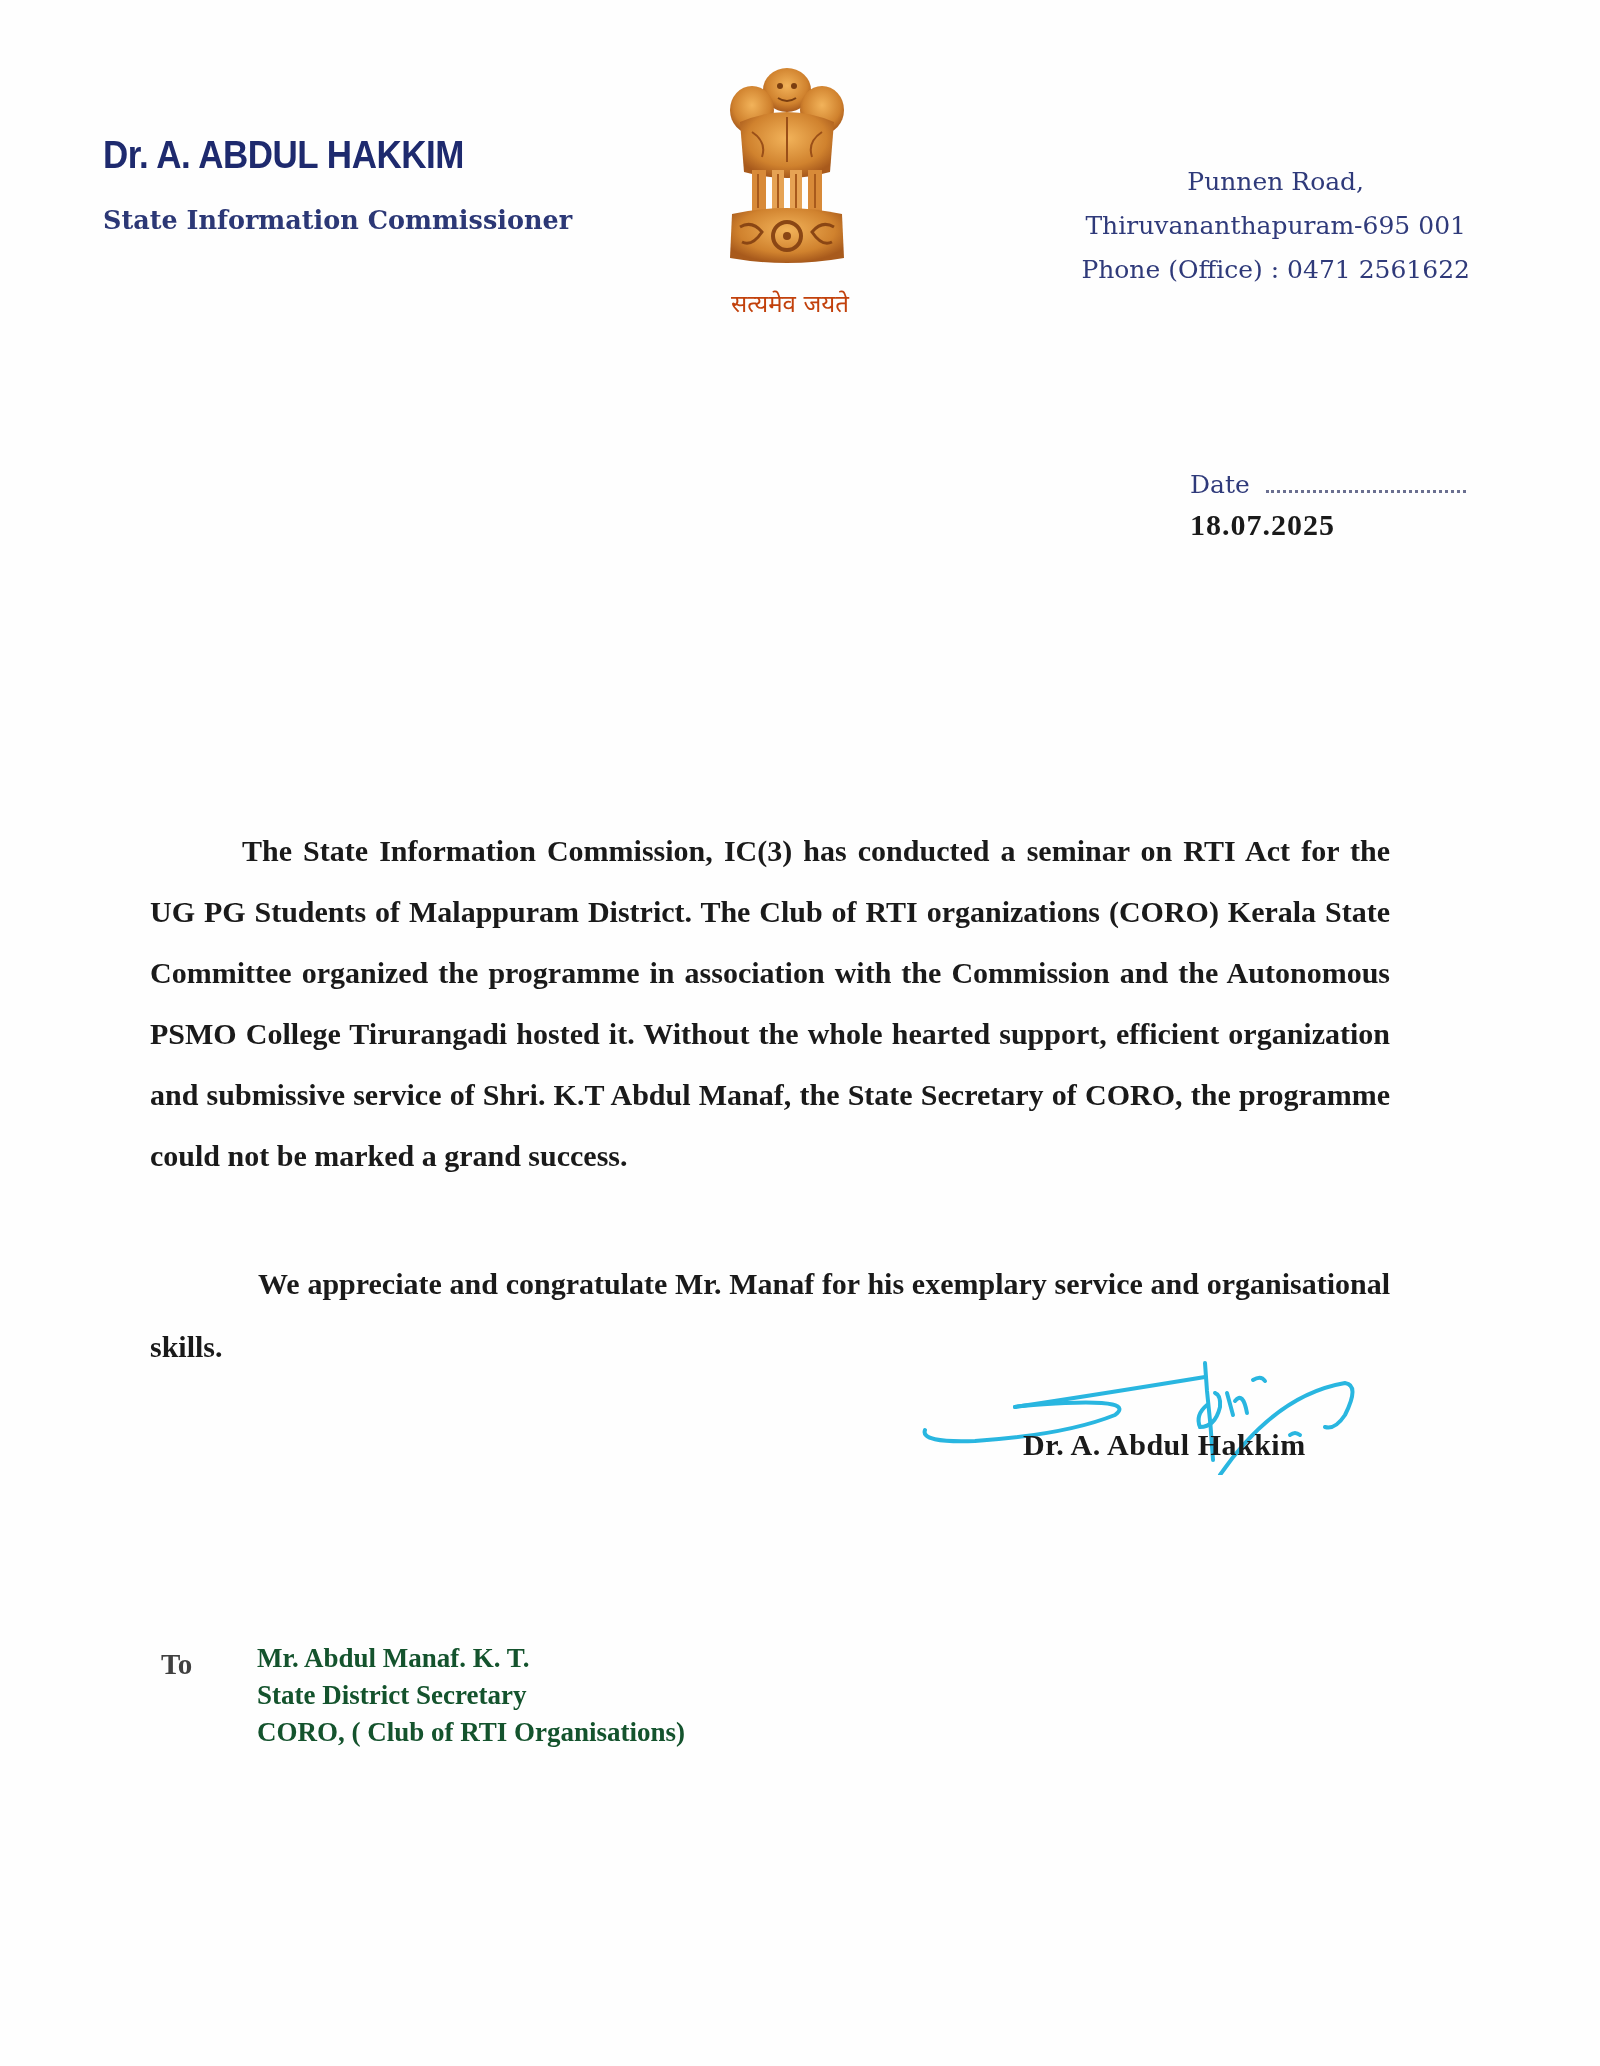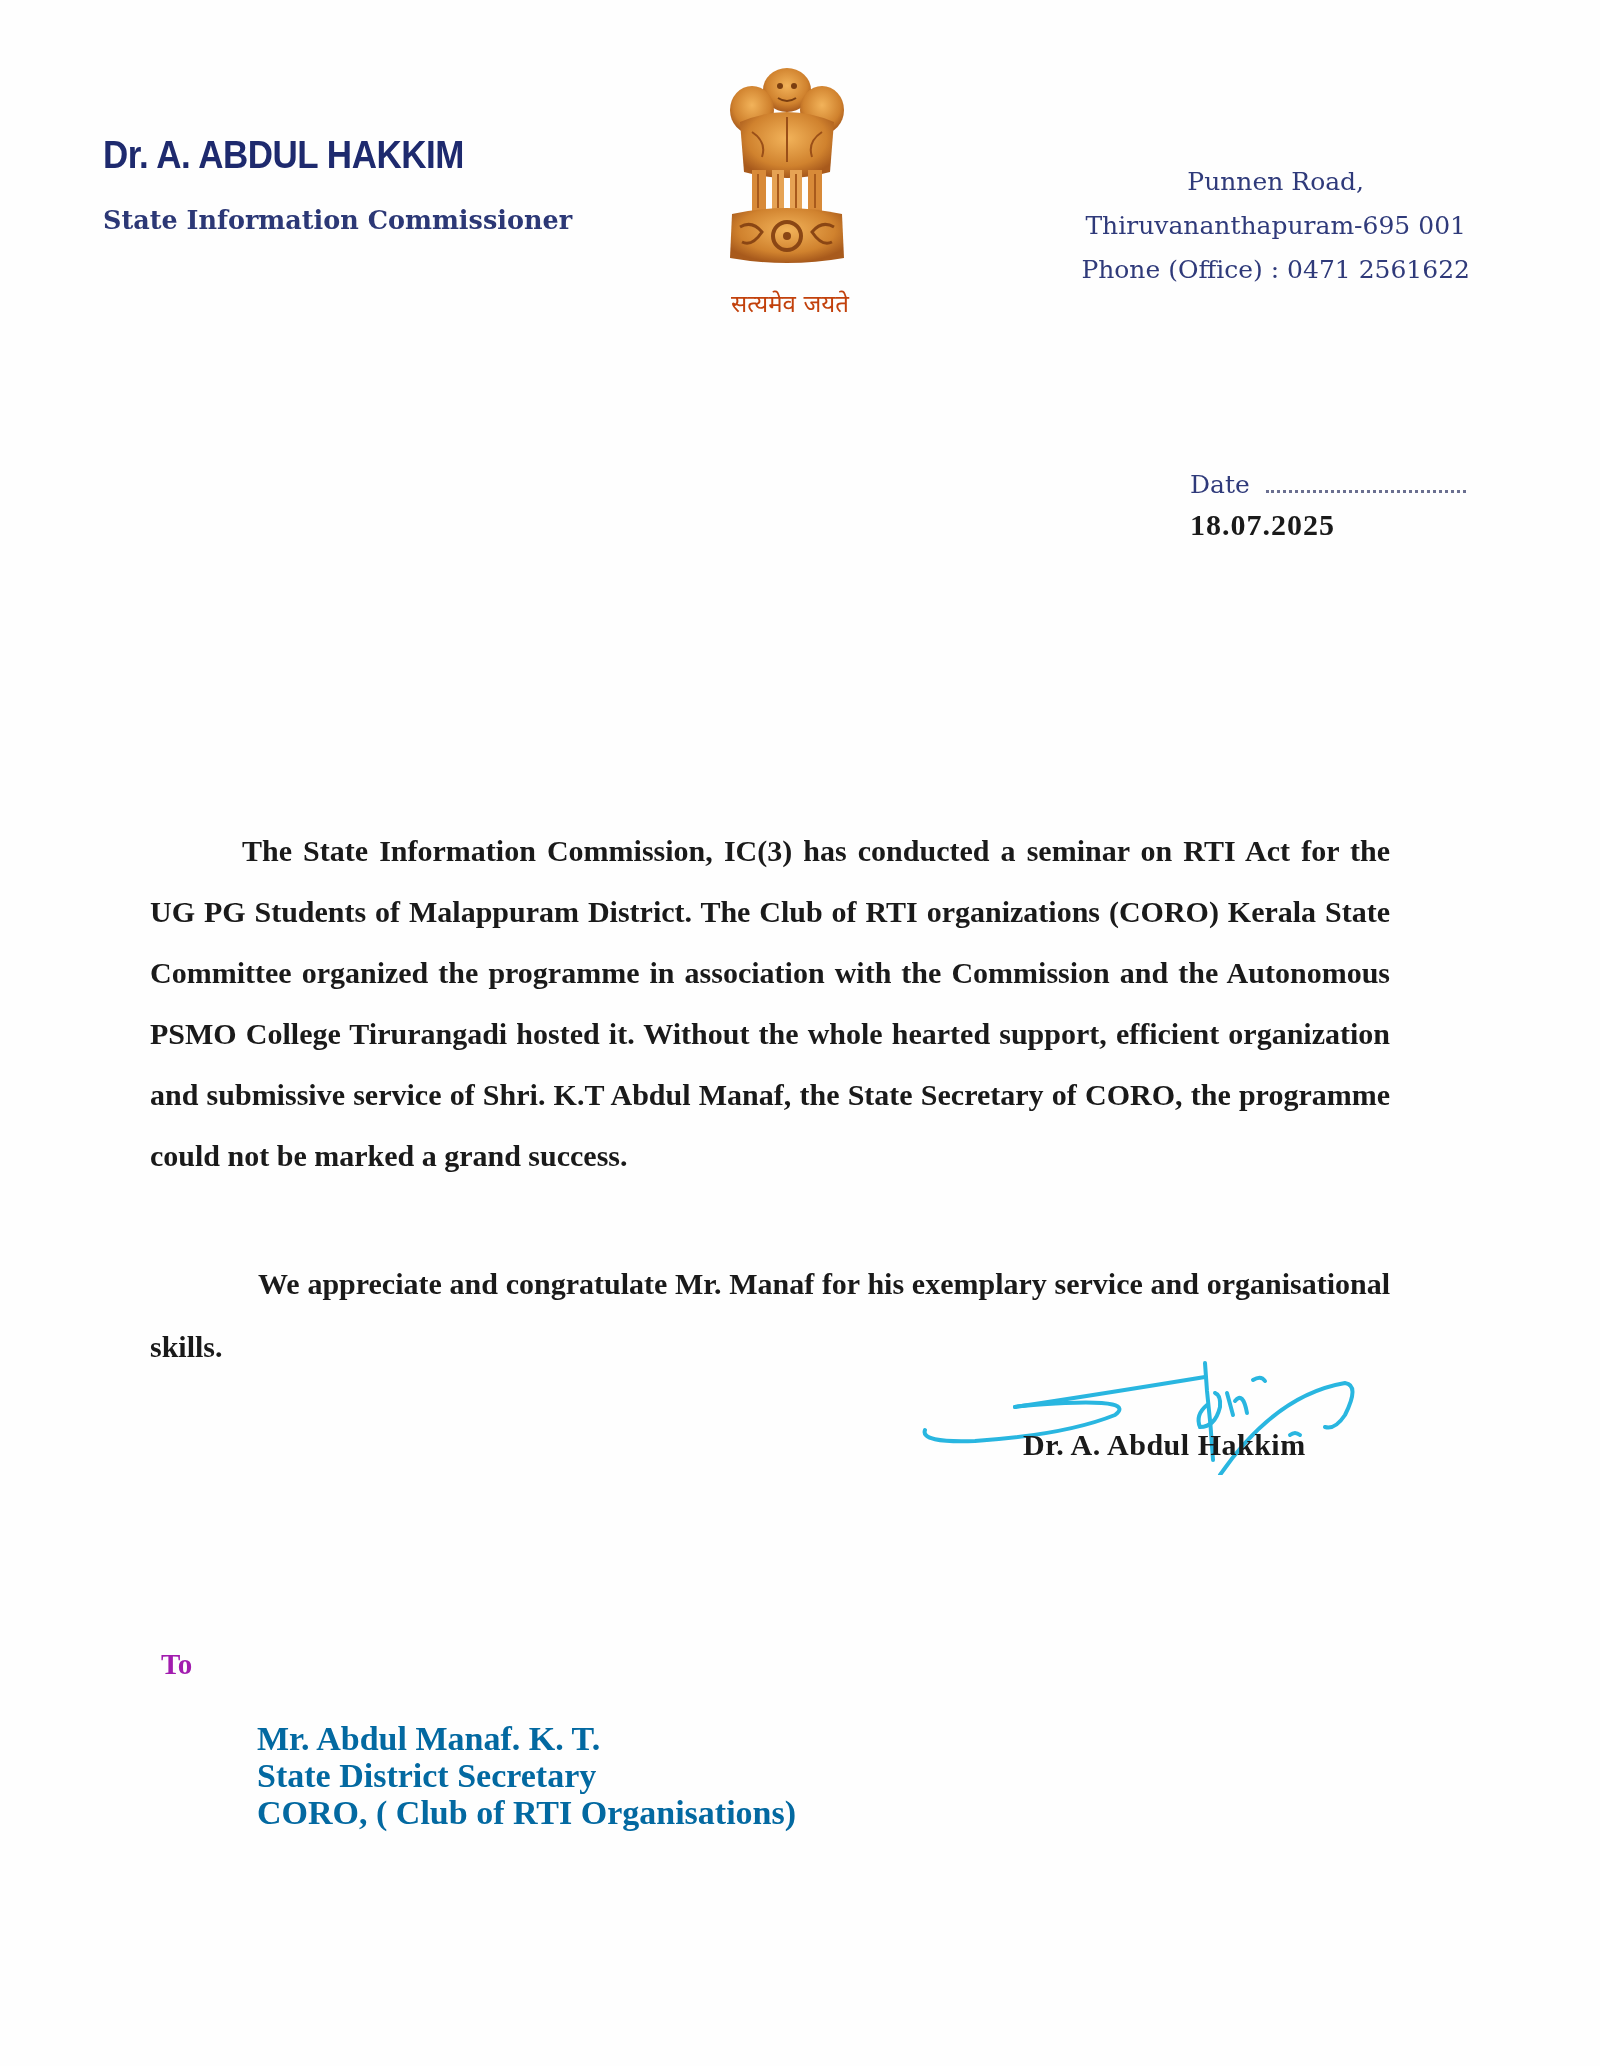--- a/index.html
+++ b/index.html
@@ -63,26 +63,26 @@
   .signature { position: absolute; left: 915px; top: 1335px; width: 460px; height: 140px; }
   .signer {
     position: absolute; left: 1023px; top: 1428px;
     font-family: "Liberation Serif", serif; font-weight: bold;
     font-size: 30px; color: #1a1a1a; letter-spacing: 0.5px;
   }
 
   .to-label {
     position: absolute; left: 161px; top: 1648px;
     font-family: "Liberation Serif", serif; font-weight: bold;
-    font-size: 29px; color: #a21caf;
+    font-size: 29px; color: #404040;
   }
   .recipient {
-    position: absolute; left: 257px; top: 1720px;
+    position: absolute; left: 257px; top: 1640px;
     font-family: "Liberation Serif", serif; font-weight: bold;
-    font-size: 34px; color: #0369a1; line-height: 37px;
+    font-size: 27px; color: #14532d; line-height: 37px;
   }
 </style>
 </head>
 <body>
 
 <div class="page">
 
   <div class="hdr-name">Dr. A. ABDUL HAKKIM</div>
   <div class="hdr-title">State Information Commissioner</div>
 

